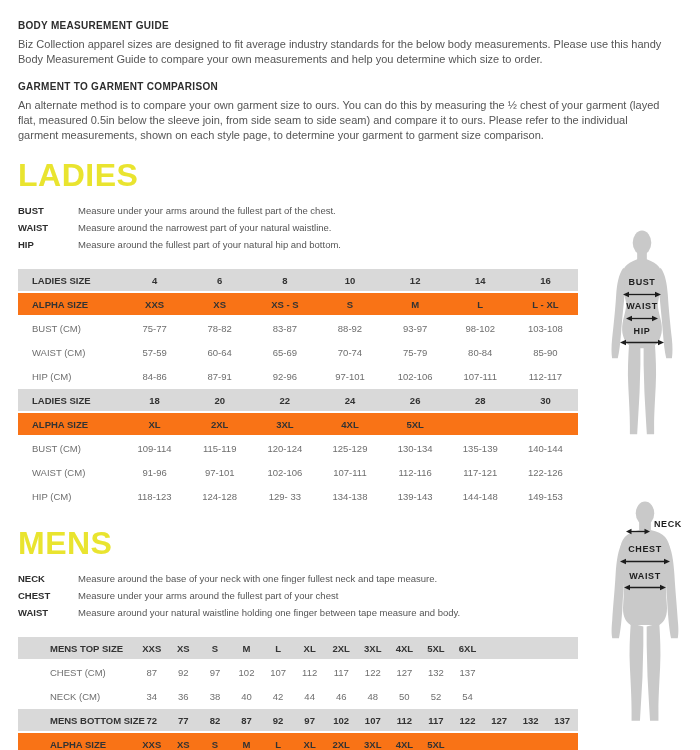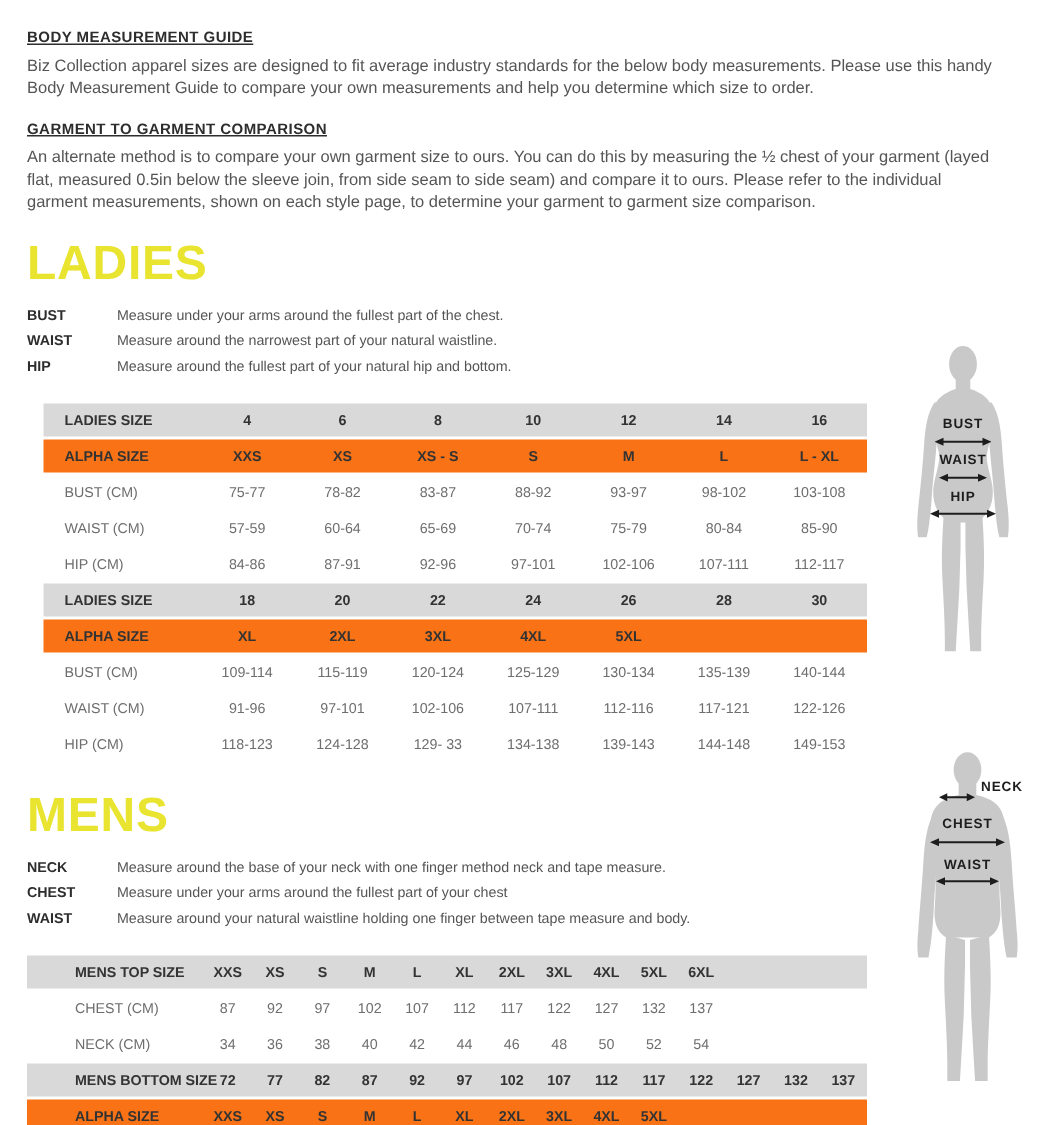--- a/index.html
+++ b/index.html
@@ -1,35 +1,35 @@
 <!DOCTYPE html>
 <html><head>
 <meta charset="utf-8">
 <style>
   html,body{margin:0;padding:0;background:#fff;}
   body{width:700px;height:750px;position:relative;font-family:"Liberation Sans",sans-serif;-webkit-font-smoothing:antialiased;overflow:hidden;}
   .content{position:absolute;left:18px;top:20px;width:664px;}
 
   
-  .sec-title{font-size:10px;font-weight:bold;color:#2d2d2d;letter-spacing:.3px;margin:0 0 6px 0;text-decoration:underline;}
+  .sec-title{font-size:10px;font-weight:bold;color:#2d2d2d;letter-spacing:.3px;margin:0 0 6px 0;}
   .sec-body{font-size:11px;color:#555;line-height:15px;margin:0 0 14px 0;width:648px;}
 
   
   .big-heading{font-size:32px;font-weight:bold;letter-spacing:.5px;margin:10px 0 8px 0;}
 
   
   .defs{margin:0 0 16px 0;}
   .def-row{display:flex;font-size:9.5px;line-height:17px;}
   .def-term{width:60px;font-weight:bold;color:#2d2d2d;flex:0 0 60px;}
   .def-text{color:#555;}
 
   
   .sizetable{width:560px;}
   .trow{display:grid;height:22px;margin-bottom:2px;align-items:center;font-size:9.5px;}
-  .ladies .trow{grid-template-columns:104px repeat(7,1fr);margin-left:11px;}
+  .ladies .trow{grid-template-columns:104px repeat(7,1fr);}
   .mens .trow{grid-template-columns:100px repeat(14,1fr);padding-left:18px;}
   .trow .tcell{text-align:center;white-space:nowrap;}
   .trow .tlabel{text-align:left;padding-left:14px;}
   .trow.header{background:#d9d9d9;font-weight:bold;color:#333;}
   .trow.subheader{background:#f97316;font-weight:bold;color:#333;}
   .trow.data{background:#fff;color:#6e6e6e;}
 
   
   .figure{position:absolute;}
   .figure svg.sil{display:block;margin:0 auto;}
@@ -169,21 +169,21 @@
         <div class="tcell">144-148</div>
         <div class="tcell">149-153</div>
       </div>
     </div>
 
   <h2 class="big-heading" style="color:#e9e42f;margin-top:18px;">MENS</h2>
 
   <div class="defs">
     <div class="def-row">
       <span class="def-term">NECK</span>
-      <span class="def-text">Measure around the base of your neck with one finger method neck and tape measure.</span>
+      <span class="def-text">Measure around the base of your neck with one finger fullest neck and tape measure.</span>
     </div>
     <div class="def-row">
       <span class="def-term">CHEST</span>
       <span class="def-text">Measure under your arms around the fullest part of your chest</span>
     </div>
     <div class="def-row">
       <span class="def-term">WAIST</span>
       <span class="def-text">Measure around your natural waistline holding one finger between tape measure and body.</span>
     </div>
   </div>

